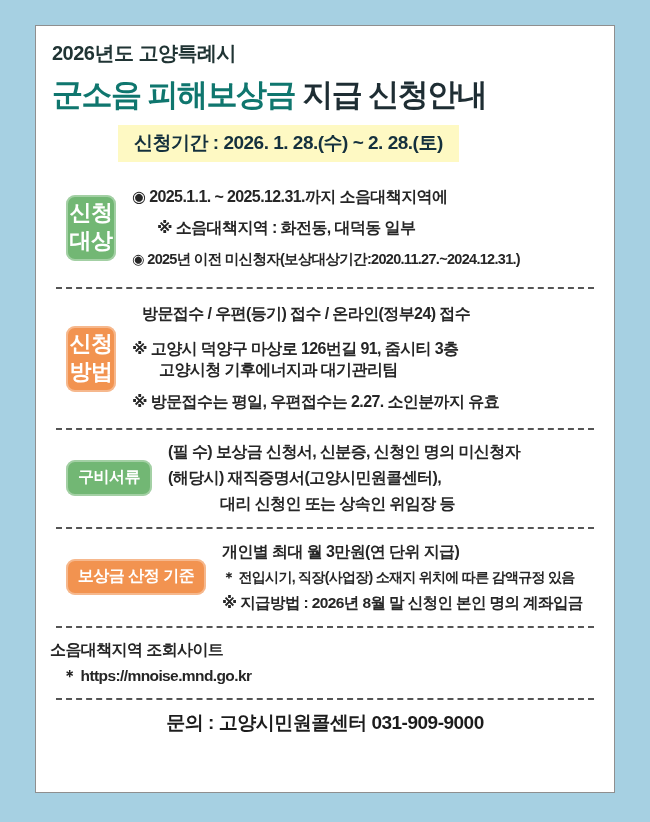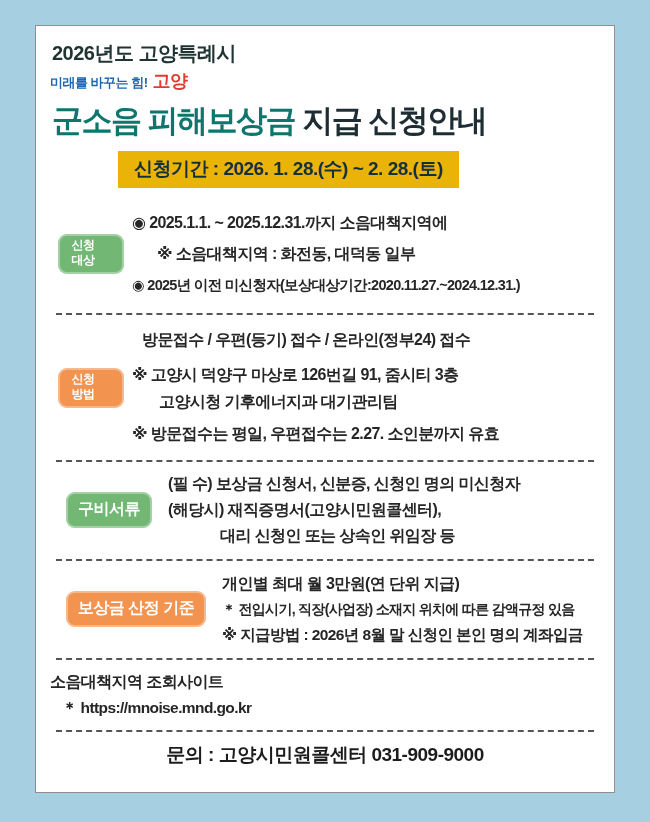--- a/index.html
+++ b/index.html
@@ -32,53 +32,53 @@
     margin:10px 0 0 2px;
     font-size:31px; font-weight:bold; letter-spacing:-1.5px; line-height:1.15;
     white-space:nowrap;
   }
   .title-green { color:#0f766e; }
   .title-dark  { color:#1e2d33; }
   
   .period-box {
     margin:12px 0 0 68px;
     display:inline-block;
-    background:#eab308;
+    background:#fef9c3;
     padding:5px 16px 6px 16px;
     font-size:19px; font-weight:bold; color:#14303d; letter-spacing:-0.5px;
     white-space:nowrap;
   }
   
   .sec { display:flex; align-items:center; }
   .badge-col { flex:none; display:flex; justify-content:center; }
   .badge {
     font-weight:bold; color:#ffffff; text-align:center;
     border-radius:9px;
     box-shadow:inset 0 0 0 2px rgba(255,255,255,0.35);
     letter-spacing:-0.5px;
   }
   .badge.green  { background:#72b774; }
   .badge.orange { background:#f29350; }
-  .badge-2line { width:50px; padding:4px 16px 5px 0; font-size:12px; line-height:1.3; }
+  .badge-2line { width:50px; padding:4px 0 5px 0; font-size:22px; line-height:1.3; }
   .badge-1line { padding:7px 12px 8px 12px; font-size:16px; white-space:nowrap; }
   .content-col { flex:1; min-width:0; }
   .line {
     font-size:16px; font-weight:bold; color:#262626;
     letter-spacing:-0.6px; line-height:1.3; white-space:nowrap;
   }
   
   .sec1 { margin-top:14px; }
   .sec1 .badge-col { width:82px; }
   .sec1 .line { margin:11px 0; }
   .sec1 .l2, .sec1 .l3 { padding-left:25px; }
   .sec1 .l4 { font-size:14.5px; letter-spacing:-0.7px; }
   
   .sec2 .badge-col { width:82px; }
   .sec2 .l1 { margin:8px 0 14px 10px; }
-  .sec2 .l2 { margin:6px 0 6px 0; }
+  .sec2 .l2 { margin:6px 0 0 0; }
   .sec2 .l3 { margin:0 0 6px 27px; }
   .sec2 .l4 { margin:12px 0 8px 0; }
   
   .sec3 .badge-col { width:118px; }
   .sec3 .line { margin:5px 0; }
   .sec3 .l3 { padding-left:52px; }
   
   .sec4 .badge-col { width:172px; }
   .sec4 .line { margin:6px 0; }
   .sec4 .l2 { font-size:14px; letter-spacing:-0.7px; }
@@ -95,24 +95,20 @@
     font-size:19px; font-weight:bold; color:#1c1c1c; letter-spacing:-0.5px;
   }
 </style>
 </head>
 <body>
 
 <div class="poster">
 
   <div class="header-row">
     <div class="year-title">2026년도 고양특례시</div>
-    <div class="slogan">
-      <span class="slogan-tagline">미래를 바꾸는 힘!</span>
-      <span class="slogan-brand">고양</span>
-    </div>
   </div>
 
   <div class="main-title"><span class="title-green">군소음 피해보상금</span><span class="title-dark"> 지급 신청안내</span></div>
 
   <div class="period-box">신청기간 : 2026. 1. 28.(수) ~ 2. 28.(토)</div>
 
   
   <div class="sec sec1">
     <div class="badge-col">
       <div class="badge green badge-2line">

